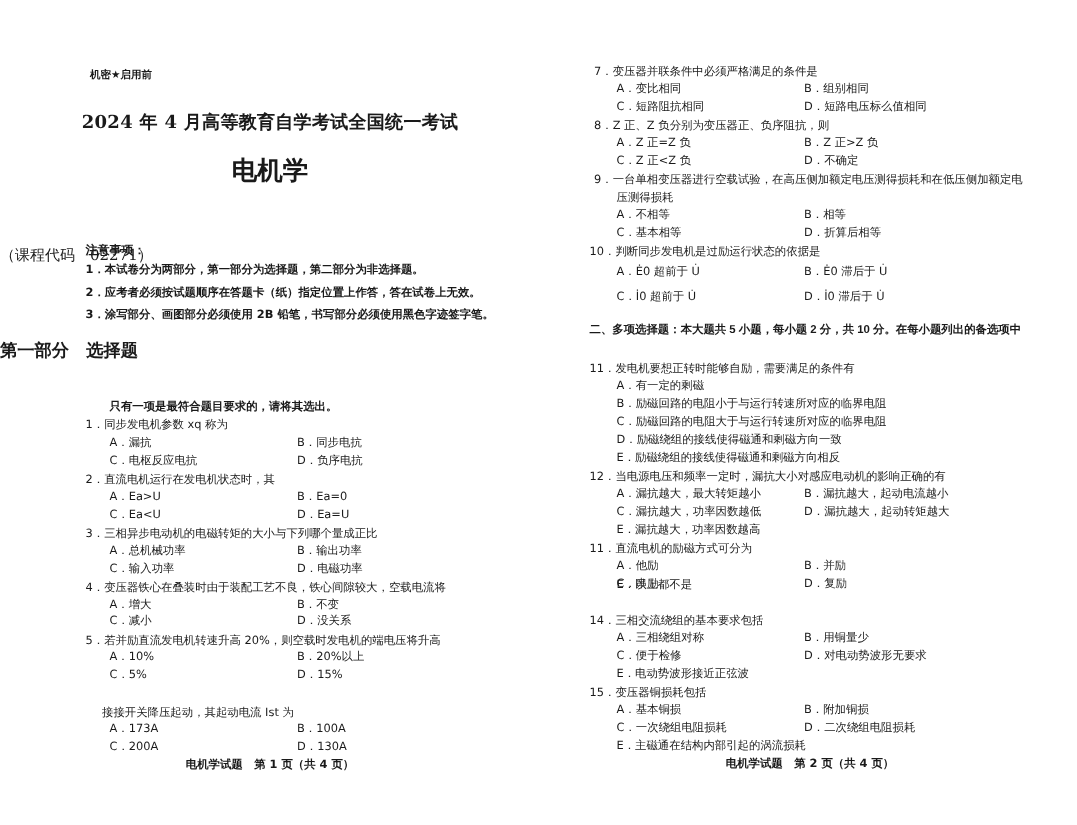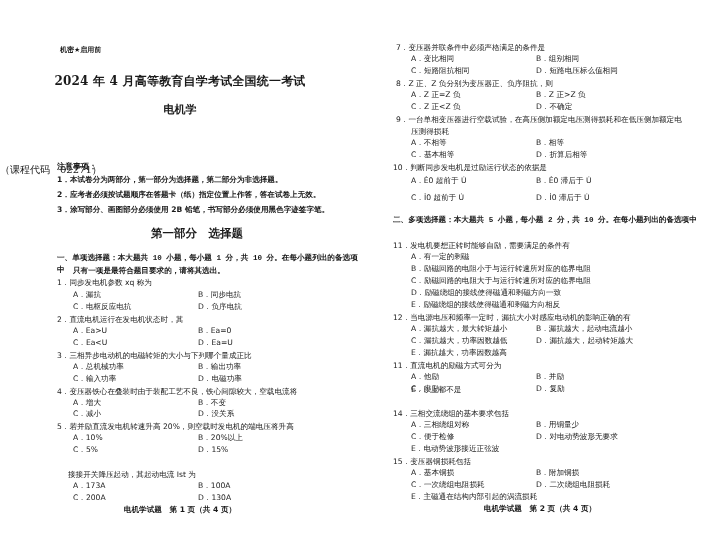--- a/index.html
+++ b/index.html
@@ -7,47 +7,46 @@
     width:718px; height:550px; background:#ffffff; overflow:hidden;
     font-family: "DejaVu Serif", "Liberation Serif", serif;
     color:#1a1a1a; position:relative;
   }
   .page { position:absolute; top:0; height:550px; }
   .page-left { left:0; width:360px; }
   .page-right { left:362px; width:356px; }
   .abs { position:absolute; white-space:nowrap; }
   .conf { left:60px; top:45px; font-size:7px; font-weight:bold; font-family:"DejaVu Sans", sans-serif; }
   .exam-title { left:0; width:360px; text-align:center; top:73px; font-size:12px; font-weight:bold; letter-spacing:0.2px; }
-  .subject { left:0; width:360px; text-align:center; top:102px; font-size:11px; font-weight:bold; font-family:"DejaVu Sans", sans-serif; }
+  .subject { left:0; width:360px; text-align:center; top:102px; font-size:17px; font-weight:bold; font-family:"DejaVu Sans", sans-serif; }
   .code { left:0; width:360px; top:131px; font-size:10px;margin-top:32px; }
   .notice-head { left:57px; top:161px; font-size:8px; font-weight:bold; font-family:"DejaVu Sans", sans-serif; }
   .notice { left:57px; font-size:7.6px; font-weight:bold; font-family:"DejaVu Sans", sans-serif; }
-  .part-title { left:0; width:360px; text-align:center; top:226px; font-size:11.5px; font-weight:bold; font-family:"DejaVu Sans", sans-serif;padding-left:17px; }
-  .sec-head { font-size:7.6px; font-weight:bold; font-family:Liberation Mono, monospace; line-height:12px; white-space:normal; }
+  .part-title { left:0; width:360px; top:226px; font-size:11.5px; font-weight:bold; font-family:"DejaVu Sans", sans-serif; }
+  .sec-head { font-size:7.6px; font-weight:bold; font-family:Liberation Sans, sans-serif; line-height:12px; white-space:normal;text-align:right; }
   .q { font-size:7.6px; font-family:"DejaVu Sans", sans-serif; line-height:12px; }
   .opt { font-size:7.6px; font-family:"DejaVu Sans", sans-serif; }
   .footer { font-size:7.6px; font-weight:bold; font-family:"DejaVu Sans", sans-serif; text-align:center; }
 </style>
 </head>
 <body>
 
 <div class="page page-left">
   <div class="abs conf">机密★启用前</div>
   <div class="abs exam-title">2024 年 4 月高等教育自学考试全国统一考试</div>
   <div class="abs subject">电机学</div>
   <div class="abs code">（课程代码　02271）</div>
 
   <div class="abs notice-head">注意事项：</div>
   <div class="abs notice" style="top:175px">1．本试卷分为两部分，第一部分为选择题，第二部分为非选择题。</div>
   <div class="abs notice" style="top:190px">2．应考者必须按试题顺序在答题卡（纸）指定位置上作答，答在试卷上无效。</div>
   <div class="abs notice" style="top:205px">3．涂写部分、画图部分必须使用 2B 铅笔，书写部分必须使用黑色字迹签字笔。</div>
 
   <div class="abs part-title">第一部分　选择题</div>
 
-  <div class="abs sec-head" style="left:57px;top:252px">一、单项选择题：本大题共 10 小题，每小题 1 分，共 10 分。在每小题列出的备选项中</div>
   <div class="abs sec-head" style="left:73px;top:265px">只有一项是最符合题目要求的，请将其选出。</div>
 
   <div class="abs q" style="left:57px;top:277px">1．同步发电机参数 xq 称为</div>
   <div class="abs opt" style="left:73px;top:290px">A．漏抗</div>
   <div class="abs opt" style="left:198px;top:290px">B．同步电抗</div>
   <div class="abs opt" style="left:73px;top:302px">C．电枢反应电抗</div>
   <div class="abs opt" style="left:198px;top:302px">D．负序电抗</div>
 
   <div class="abs q" style="left:57px;top:314px">2．直流电机运行在发电机状态时，其</div>
   <div class="abs opt" style="left:73px;top:326px">A．Ea&gt;U</div>

